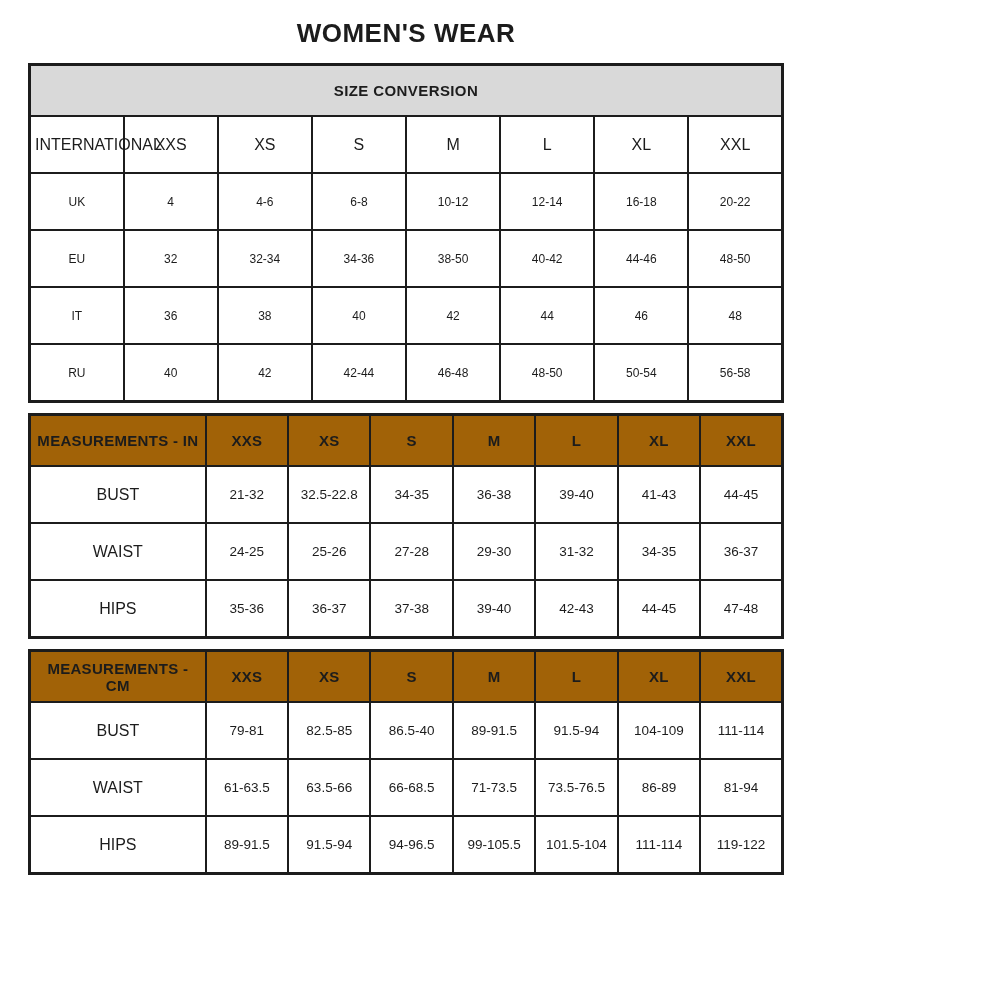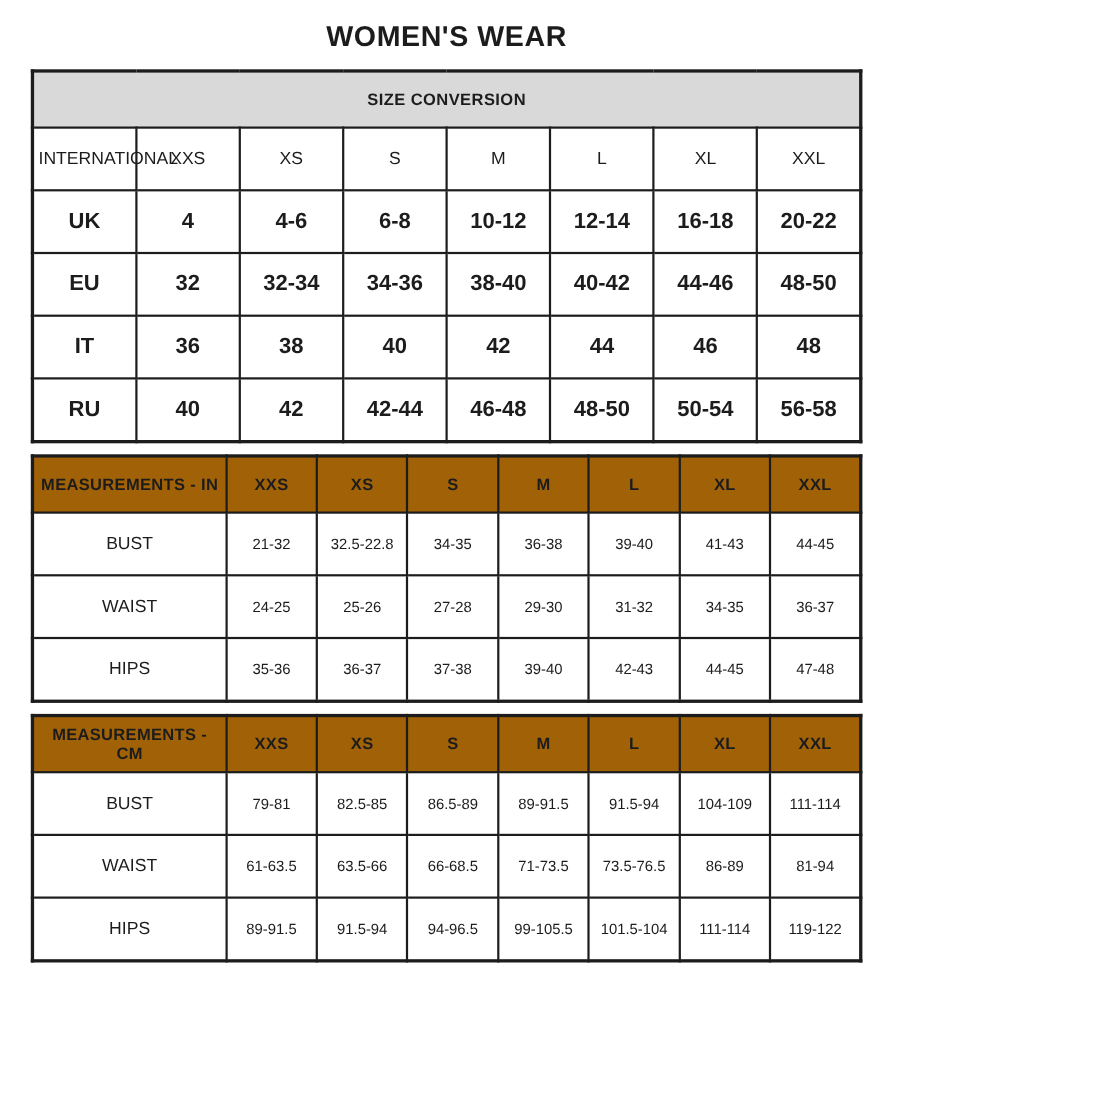--- a/index.html
+++ b/index.html
@@ -48,22 +48,22 @@
     height: 49px;
   }
   
   .conv thead tr.cols th {
     font-weight: 400;
     font-size: 16px;
     height: 55px;
     background: #ffffff;
   }
   .conv tbody th, .conv tbody td {
-    font-weight: 700;
-    font-size: 20px;
+    font-weight: 400;
+    font-size: 12px;
     height: 55px;
   }
   .conv .first { width: 17.8%; }
   
   .meas thead tr.cols th {
     background: #a16207;
     font-weight: 700;
     font-size: 15px;
     letter-spacing: 0.3px;
     height: 49px;
@@ -112,21 +112,21 @@
           <td>10-12</td>
           <td>12-14</td>
           <td>16-18</td>
           <td>20-22</td>
         </tr>
         <tr>
           <th class="first rowlabel">EU</th>
           <td>32</td>
           <td>32-34</td>
           <td>34-36</td>
-          <td>38-40</td>
+          <td>38-50</td>
           <td>40-42</td>
           <td>44-46</td>
           <td>48-50</td>
         </tr>
         <tr>
           <th class="first rowlabel">IT</th>
           <td>36</td>
           <td>38</td>
           <td>40</td>
           <td>42</td>
@@ -205,21 +205,21 @@
           <th>L</th>
           <th>XL</th>
           <th>XXL</th>
         </tr>
     </thead>
     <tbody>
         <tr>
           <th class="first rowlabel">BUST</th>
           <td>79-81</td>
           <td>82.5-85</td>
-          <td>86.5-89</td>
+          <td>86.5-40</td>
           <td>89-91.5</td>
           <td>91.5-94</td>
           <td>104-109</td>
           <td>111-114</td>
         </tr>
         <tr>
           <th class="first rowlabel">WAIST</th>
           <td>61-63.5</td>
           <td>63.5-66</td>
           <td>66-68.5</td>

